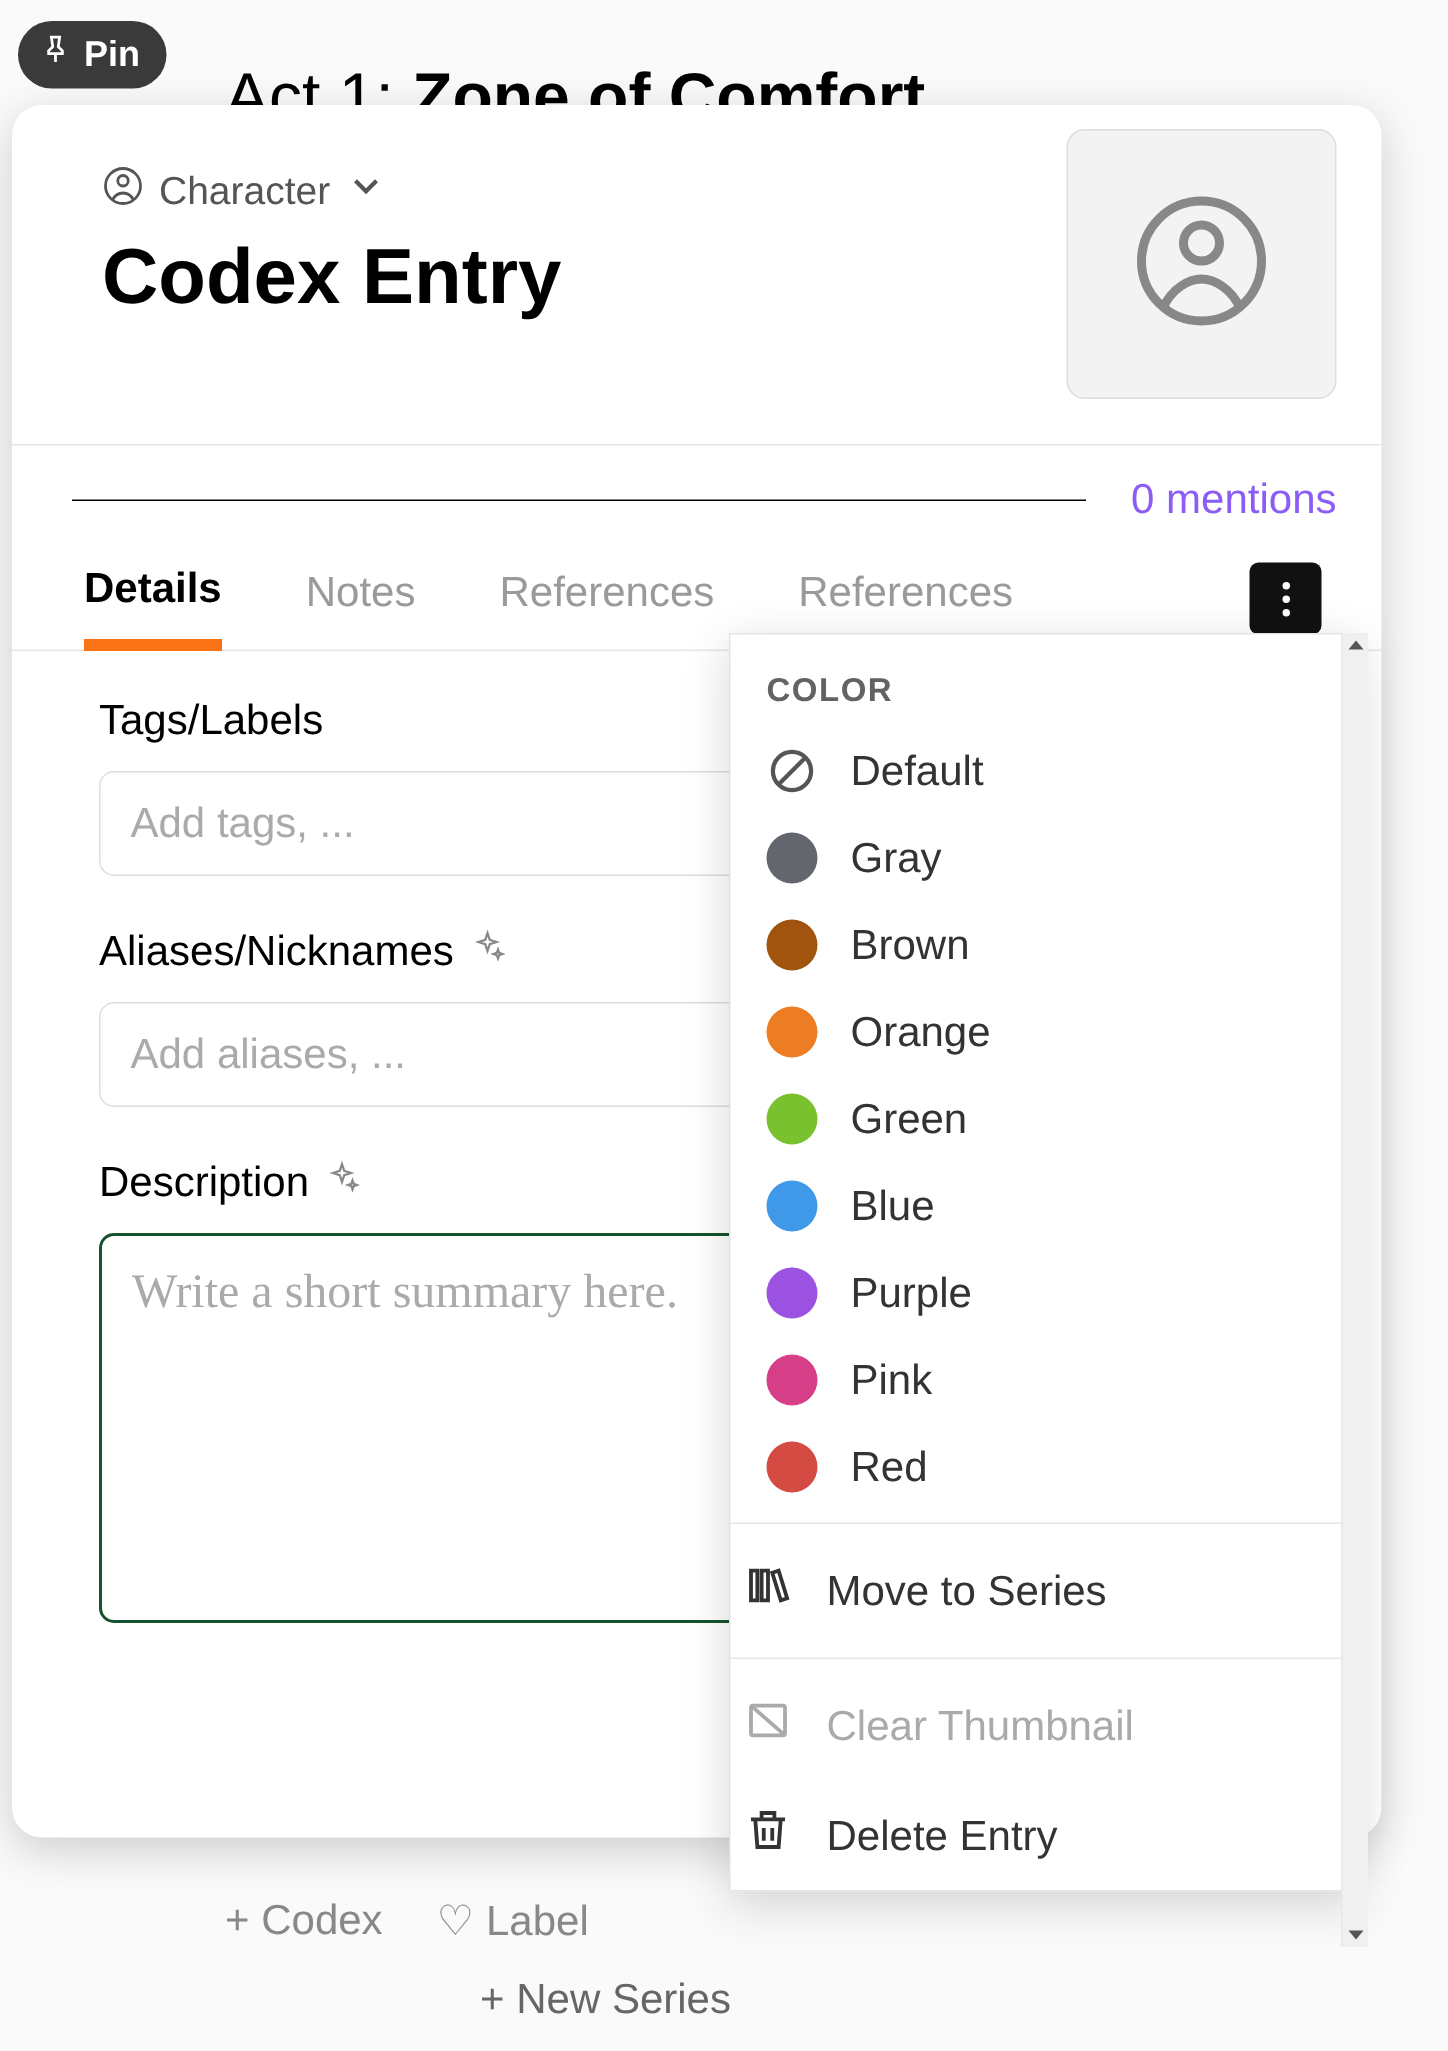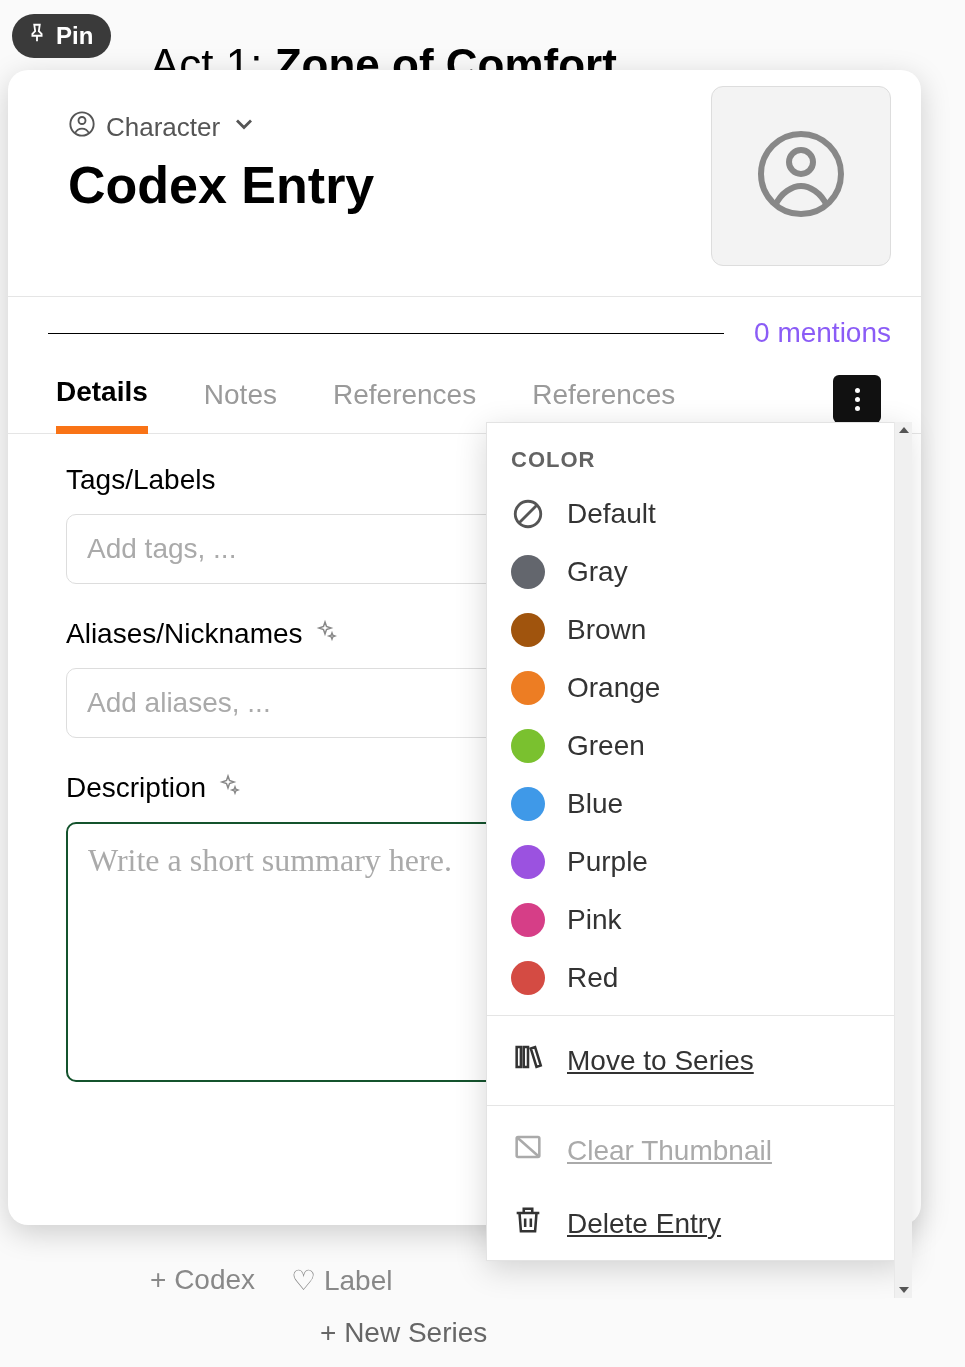--- a/index.html
+++ b/index.html
@@ -220,25 +220,24 @@
   .swatch.none svg{width:34px;height:34px;stroke:#555;fill:none;stroke-width:2;}
   .divider {
     height: 1px;
     background: #e5e5e5;
     margin: 8px 0;
   }
   .action-item {
     display: flex;
     align-items: center;
     gap: 22px;
-    padding: 16px 24px;
+    padding: 16px 8px;
     font-size: 28px;
     color: #333;
     cursor: pointer;
-    text-decoration: underline;
   }
   .action-item.disabled { color: #aaa; }
   .action-item svg { width: 34px; height: 34px; stroke: currentColor; fill:none; stroke-width:1.8;}
   .dscroll {
     position: absolute;
     right: 0;
     width: 18px;
     background: #f0f0f0;
     top: 0;
     bottom: 0;

